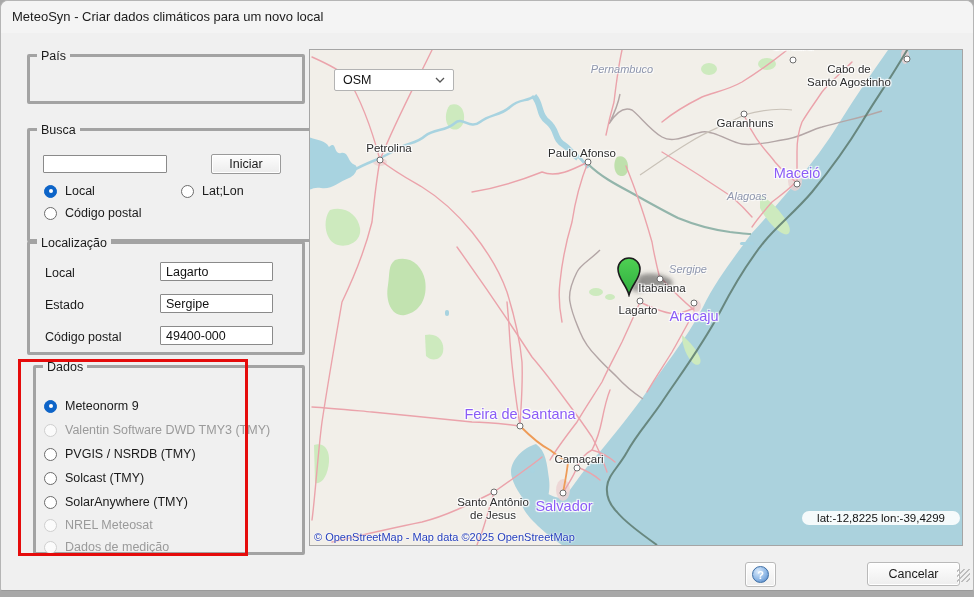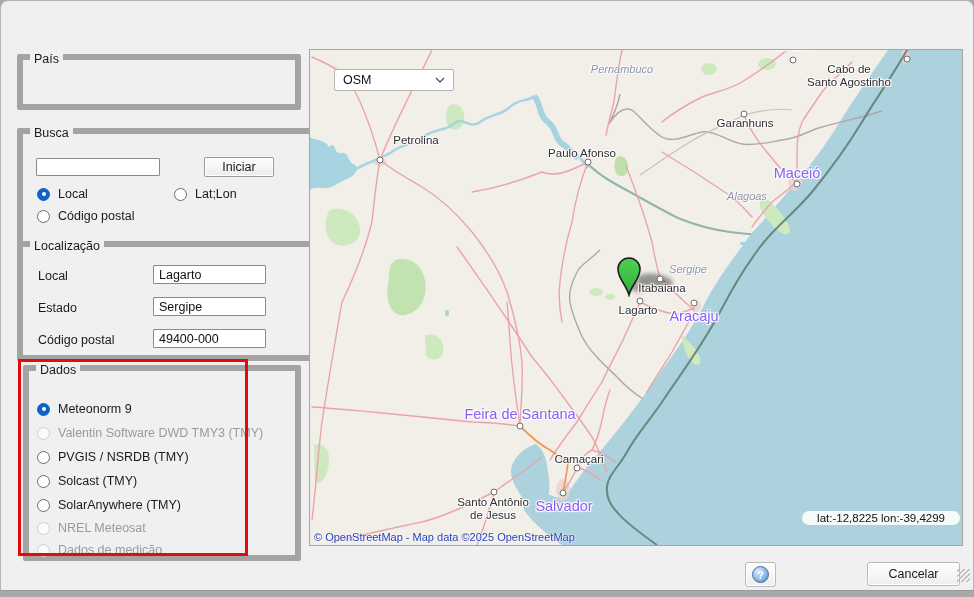--- a/index.html
+++ b/index.html
@@ -14,21 +14,21 @@
     border-radius:8px 8px 2px 2px;overflow:hidden;
   }
   .titlebar{
     position:absolute;left:0;top:0;width:100%;height:32px;background:#f4f4f4;
   }
   .titlebar span{
     position:absolute;left:11px;top:8px;font-size:13px;color:#1b1b1b;
   }
   
   .group{
-    position:absolute;border:6px solid #a3a3a3;border-radius:2px;background:#f0f0f0;
+    position:absolute;border:3px solid #a3a3a3;border-radius:2px;background:#f0f0f0;margin-left:10px;
   }
   .group>.glabel{
     position:absolute;top:-8px;left:7px;background:#f0f0f0;padding:0 4px;
     font-size:12.5px;color:#1a1a1a;line-height:15px;
   }
   
   .combo{
     position:absolute;background:#fff;border:1px solid #a3a3a3;border-radius:2px;
     display:flex;align-items:center;justify-content:space-between;
     padding:0 8px;font-size:12.5px;color:#111;box-sizing:border-box;
@@ -109,20 +109,23 @@
     background:radial-gradient(circle at 35% 30%,#d9eafb,#8fb8e6 55%,#4a7fc1);
     border:1px solid #3d6ea5;color:#fff;font-size:11px;font-weight:bold;
     display:flex;align-items:center;justify-content:center;box-sizing:border-box;
   }
 </style>
 </head>
 <body>
 
 <div class="window">
 
+  <div class="titlebar">
+    <span>MeteoSyn - Criar dados climáticos para um novo local</span>
+  </div>
 
   <div class="group" style="left:16px;top:53px;width:272px;height:44px;">
     <div class="glabel">País</div>
   </div>
 
   <div class="group" style="left:16px;top:127px;width:272px;height:108px;padding-left:45px;">
     <div class="glabel">Busca</div>
     <input class="tinput" style="left: 13px; top: 24px; width: 124px; height: 18px;" value="">
     <div class="btn" style="left:181px;top:23px;width:70px;height:20px;">Iniciar</div>
     <div id="busca-radios">
@@ -134,21 +137,21 @@
           <span class="rcircle"></span>
           <span class="rlabel">Lat;Lon</span>
         </div>
         <div class="radio-row" style="left: 14px; top: 74px;">
           <span class="rcircle"></span>
           <span class="rlabel">Código postal</span>
         </div>
       </div>
   </div>
 
-  <div class="group" style="left:16px;top:240px;width:272px;height:108px;padding-left:20px;">
+  <div class="group" style="left:16px;top:240px;width:272px;height:108px;">
     <div class="glabel">Localização</div>
     <div class="flabel" style="left:15px;top:22px;">Local</div>
     <input class="tinput" style="left: 130px; top: 18px; width: 113px; height: 19px;" value="Lagarto">
     <div class="flabel" style="left:15px;top:54px;">Estado</div>
     <input class="tinput" style="left: 130px; top: 50px; width: 113px; height: 19px;" value="Sergipe">
     <div class="flabel" style="left:15px;top:86px;">Código postal</div>
     <input class="tinput" style="left: 130px; top: 82px; width: 113px; height: 19px;" value="49400-000">
   </div>
 
   <div class="group" style="left:22px;top:364px;width:266px;height:184px;">
@@ -289,21 +292,21 @@
       </g>
     </svg>
 
     <div id="map-labels">
         <div class="map-dot" style="left: 483px; top: 10px;"></div>
         <div class="map-city" style="left: 483px; top: -3px;">Caruaru</div>
         <div class="map-dot" style="left: 597px; top: 9px;"></div>
         <div class="map-city" style="left: 539px; top: 26px;">Cabo de
 Santo Agostinho</div>
         <div class="map-dot" style="left: 70px; top: 110px;"></div>
-        <div class="map-city" style="left: 79px; top: 91px; margin-left: 27px;">Petrolina</div>
+        <div class="map-city" style="left: 79px; top: 99px;">Petrolina</div>
         <div class="map-dot" style="left: 278px; top: 112px;"></div>
         <div class="map-city" style="left: 272px; top: 104px;">Paulo Afonso</div>
         <div class="map-dot" style="left: 434px; top: 64px;"></div>
         <div class="map-city" style="left: 435px; top: 74px;">Garanhuns</div>
         <div class="map-dot" style="left: 487px; top: 134px;"></div>
         <div class="map-city big" style="left: 487px; top: 123px;">Maceió</div>
         <div class="map-dot" style="left: 350px; top: 229px;"></div>
         <div class="map-city" style="left: 352px; top: 239px;">Itabaiana</div>
         <div class="map-dot" style="left: 330px; top: 251px;"></div>
         <div class="map-city" style="left: 328px; top: 261px;">Lagarto</div>

